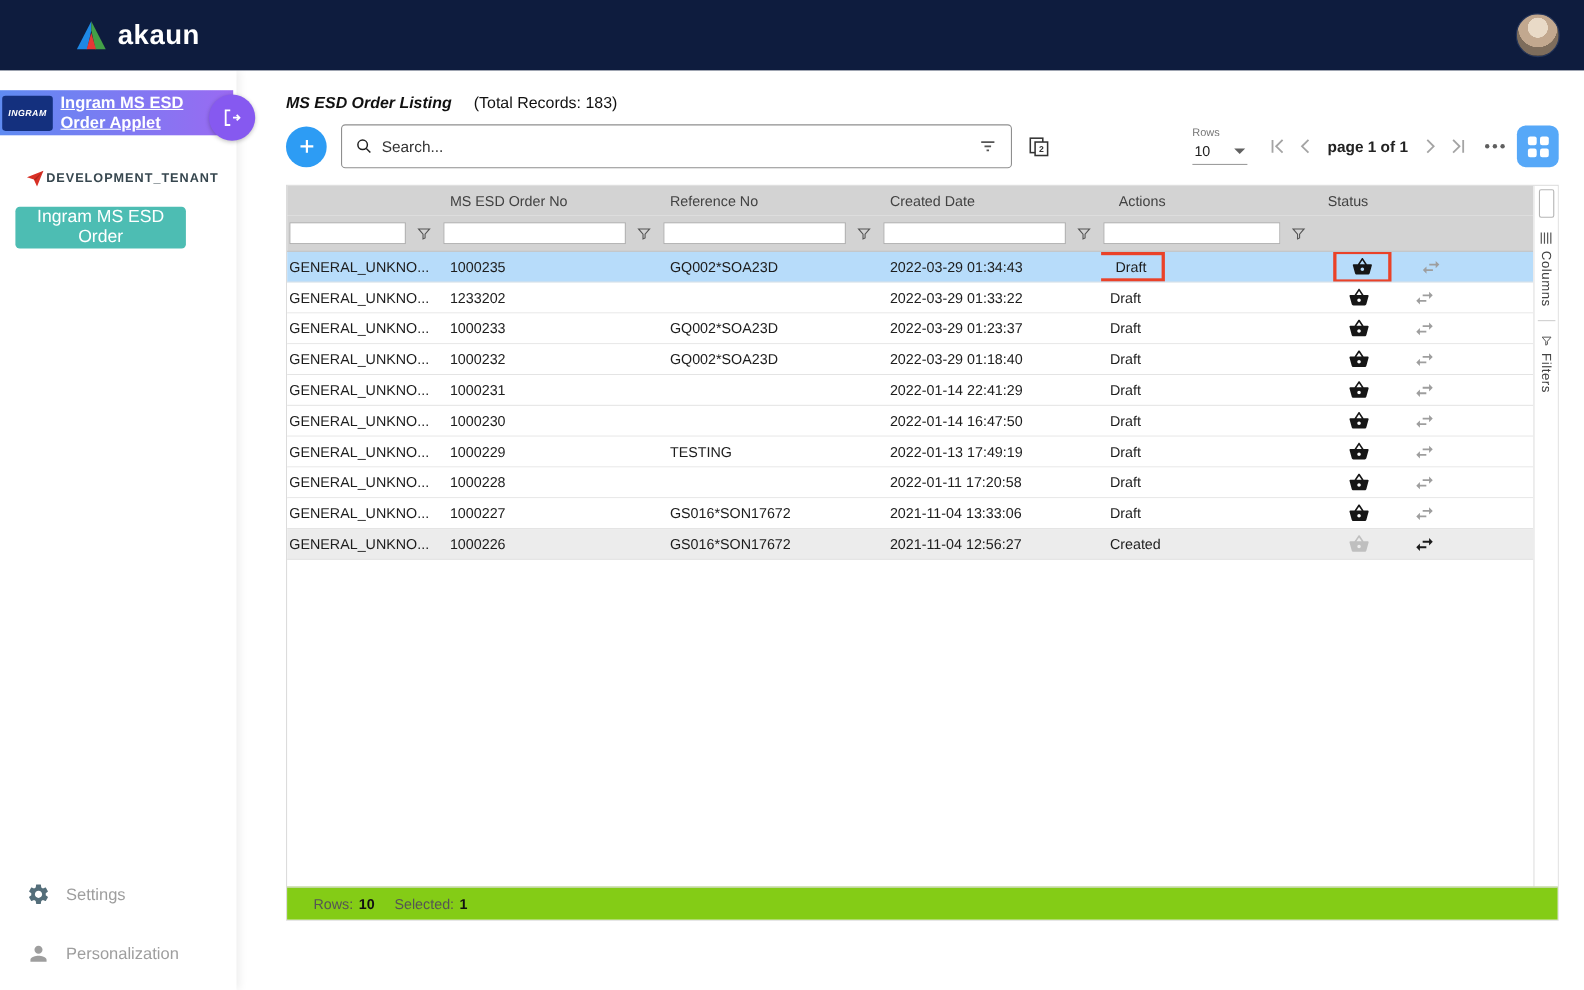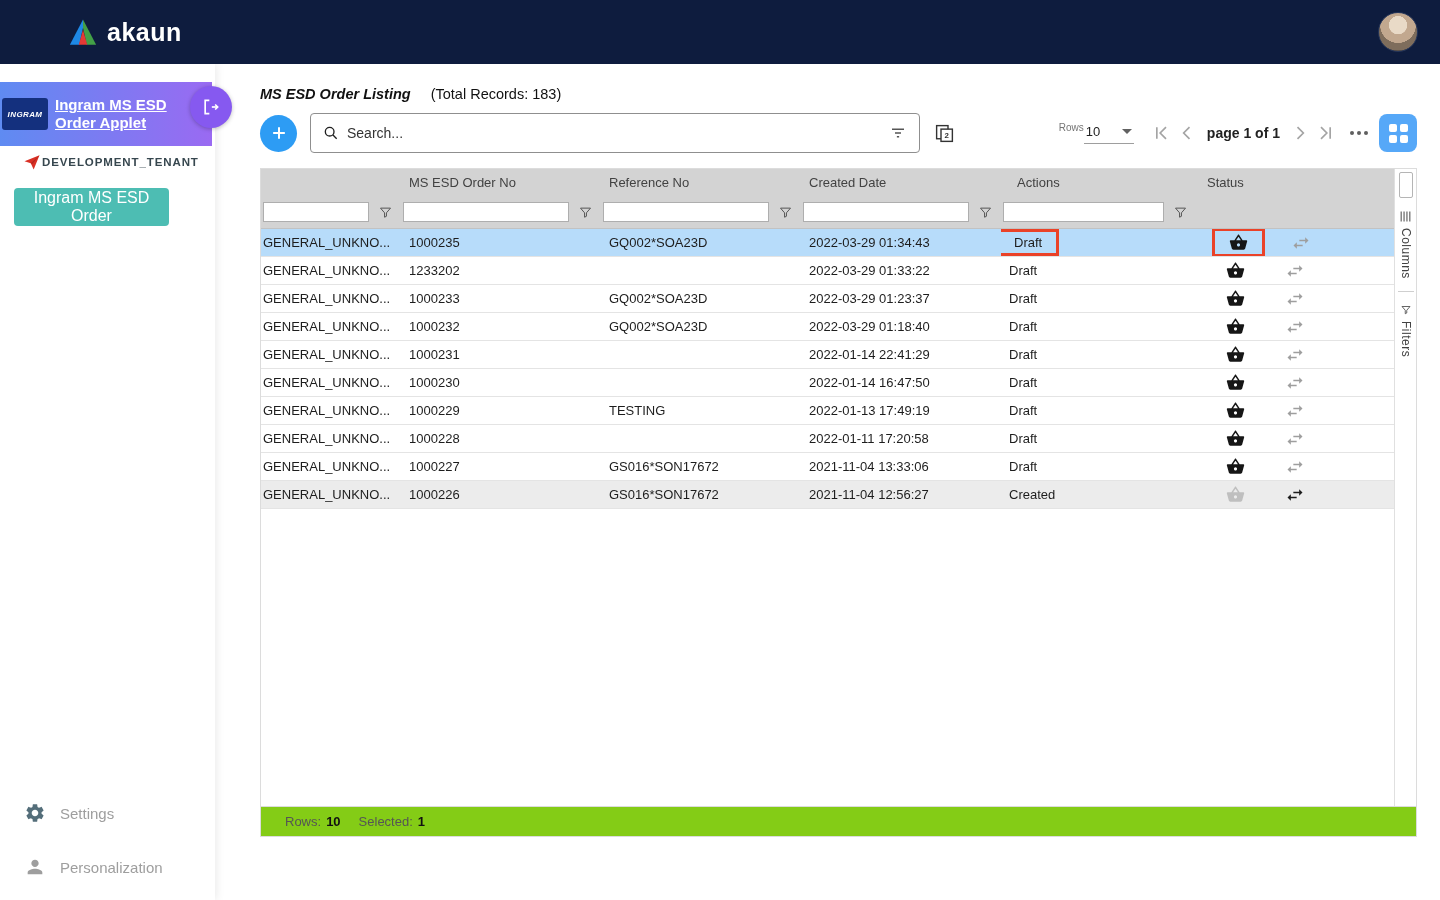--- a/index.html
+++ b/index.html
@@ -10,21 +10,21 @@
   .topbar { position:absolute; top:0; left:0; width:1440px; height:64px; background:#0e1c3e; display:flex; align-items:center; z-index:10; }
   .logo { display:flex; align-items:center; gap:9px; margin-left:68px; }
   .logo-text { color:#fff; font-size:25px; font-weight:bold; letter-spacing:.5px; }
   .avatar { position:absolute; right:22px; top:12px; width:40px; height:40px; border-radius:50%; cursor:pointer;
             background:radial-gradient(circle at 50% 32%, #e9dac7 0 28%, #c2a88f 29% 55%, #7e6d5c 56% 78%, #5d5248 79% 100%);
             border:1px solid #26365a; }
 
   
   .sidebar { position:absolute; top:64px; left:0; width:215px; height:836px; background:#fff;
              box-shadow:2px 0 8px rgba(0,0,0,.08); z-index:5; }
-  .applet-btn { position:absolute; top:18px; left:0; width:212px; height:64px;
+  .applet-btn { position:absolute; top:18px; left:0; width:212px; height:41px;
                 background:linear-gradient(90deg,#5f8bf2,#9a6af2); display:flex; align-items:center; cursor:pointer; }
   .badge { width:46px; height:32px; background:#14307e; border-radius:3px; color:#fff; font-size:8px; font-weight:bold;
            font-style:italic; display:flex; align-items:center; justify-content:center; letter-spacing:.4px; margin-left:2px; flex:none; }
   .applet-label { color:#fff; font-weight:bold; font-size:15px; line-height:1.18; margin-left:7px; width:125px;text-decoration:underline; }
   .exit-circle { position:absolute; right:-20px; top:4px; width:42px; height:42px; border-radius:50%; background:#8659f0;
                  display:flex; align-items:center; justify-content:center; box-shadow:0 1px 4px rgba(0,0,0,.25); cursor:pointer; }
   .tenant { position:absolute; top:88px; left:22px; display:flex; align-items:center; cursor:pointer; }
   .tenant-label { font-size:11.5px; font-weight:bold; color:#37474f; letter-spacing:.9px; }
   .module-btn { position:absolute; top:124px; left:14px; width:155px; height:38px; background:#4dbdb3; color:#fff;
                 border:none; border-radius:4px; font-size:16px; font-family:inherit; cursor:pointer; }
@@ -40,21 +40,21 @@
   .toolbar { position:absolute; top:47px; left:45px; width:1157px; height:44px; display:flex; align-items:center; }
   .add-btn { width:37px; height:37px; border-radius:50%; background:#2d9cf4; border:none; display:flex; align-items:center;
              justify-content:center; cursor:pointer; flex:none; }
   .searchbox { margin-left:13px; width:610px; height:40px; border:1px solid #8f8f8f; border-radius:4px; background:#fff;
                display:flex; align-items:center; padding:0 12px; gap:8px; }
   .searchbox input { flex:1; border:none; outline:none; font-size:14px; font-family:inherit; color:#222; background:transparent; }
   .searchbox input::placeholder { color:#333; }
   .icon-btn { display:flex; align-items:center; cursor:pointer; }
   .pages-btn { margin-left:14px; }
   .spacer { flex:1; }
-  .rows-select { display:flex; flex-direction:row; margin-right:14px; cursor:pointer; }
+  .rows-select { display:flex; flex-direction:column; margin-right:14px; cursor:pointer; }
   .rows-lbl { font-size:10px; color:#757575; margin-bottom:1px; }
   .rows-val-wrap { display:flex; align-items:center; justify-content:space-between; border-bottom:1px solid #9e9e9e;
                    font-size:13px; color:#222; padding:2px 2px 4px 2px; width:50px; }
   .caret { width:0; height:0; border-left:5px solid transparent; border-right:5px solid transparent; border-top:5px solid #616161; }
   .pg-btn { display:flex; align-items:center; padding:0 3px; cursor:pointer; }
   .page-text { font-size:14px; color:#222; margin:0 7px; font-weight:600; }
   .page-text b { font-weight:bold; }
   .more-dots { display:flex; gap:3px; margin:0 11px; cursor:pointer; }
   .more-dots i { width:4px; height:4px; border-radius:50%; background:#5f5f5f; }
   .grid-btn { width:38px; height:38px; border-radius:8px; background:#56a8f8; border:none; cursor:pointer;

